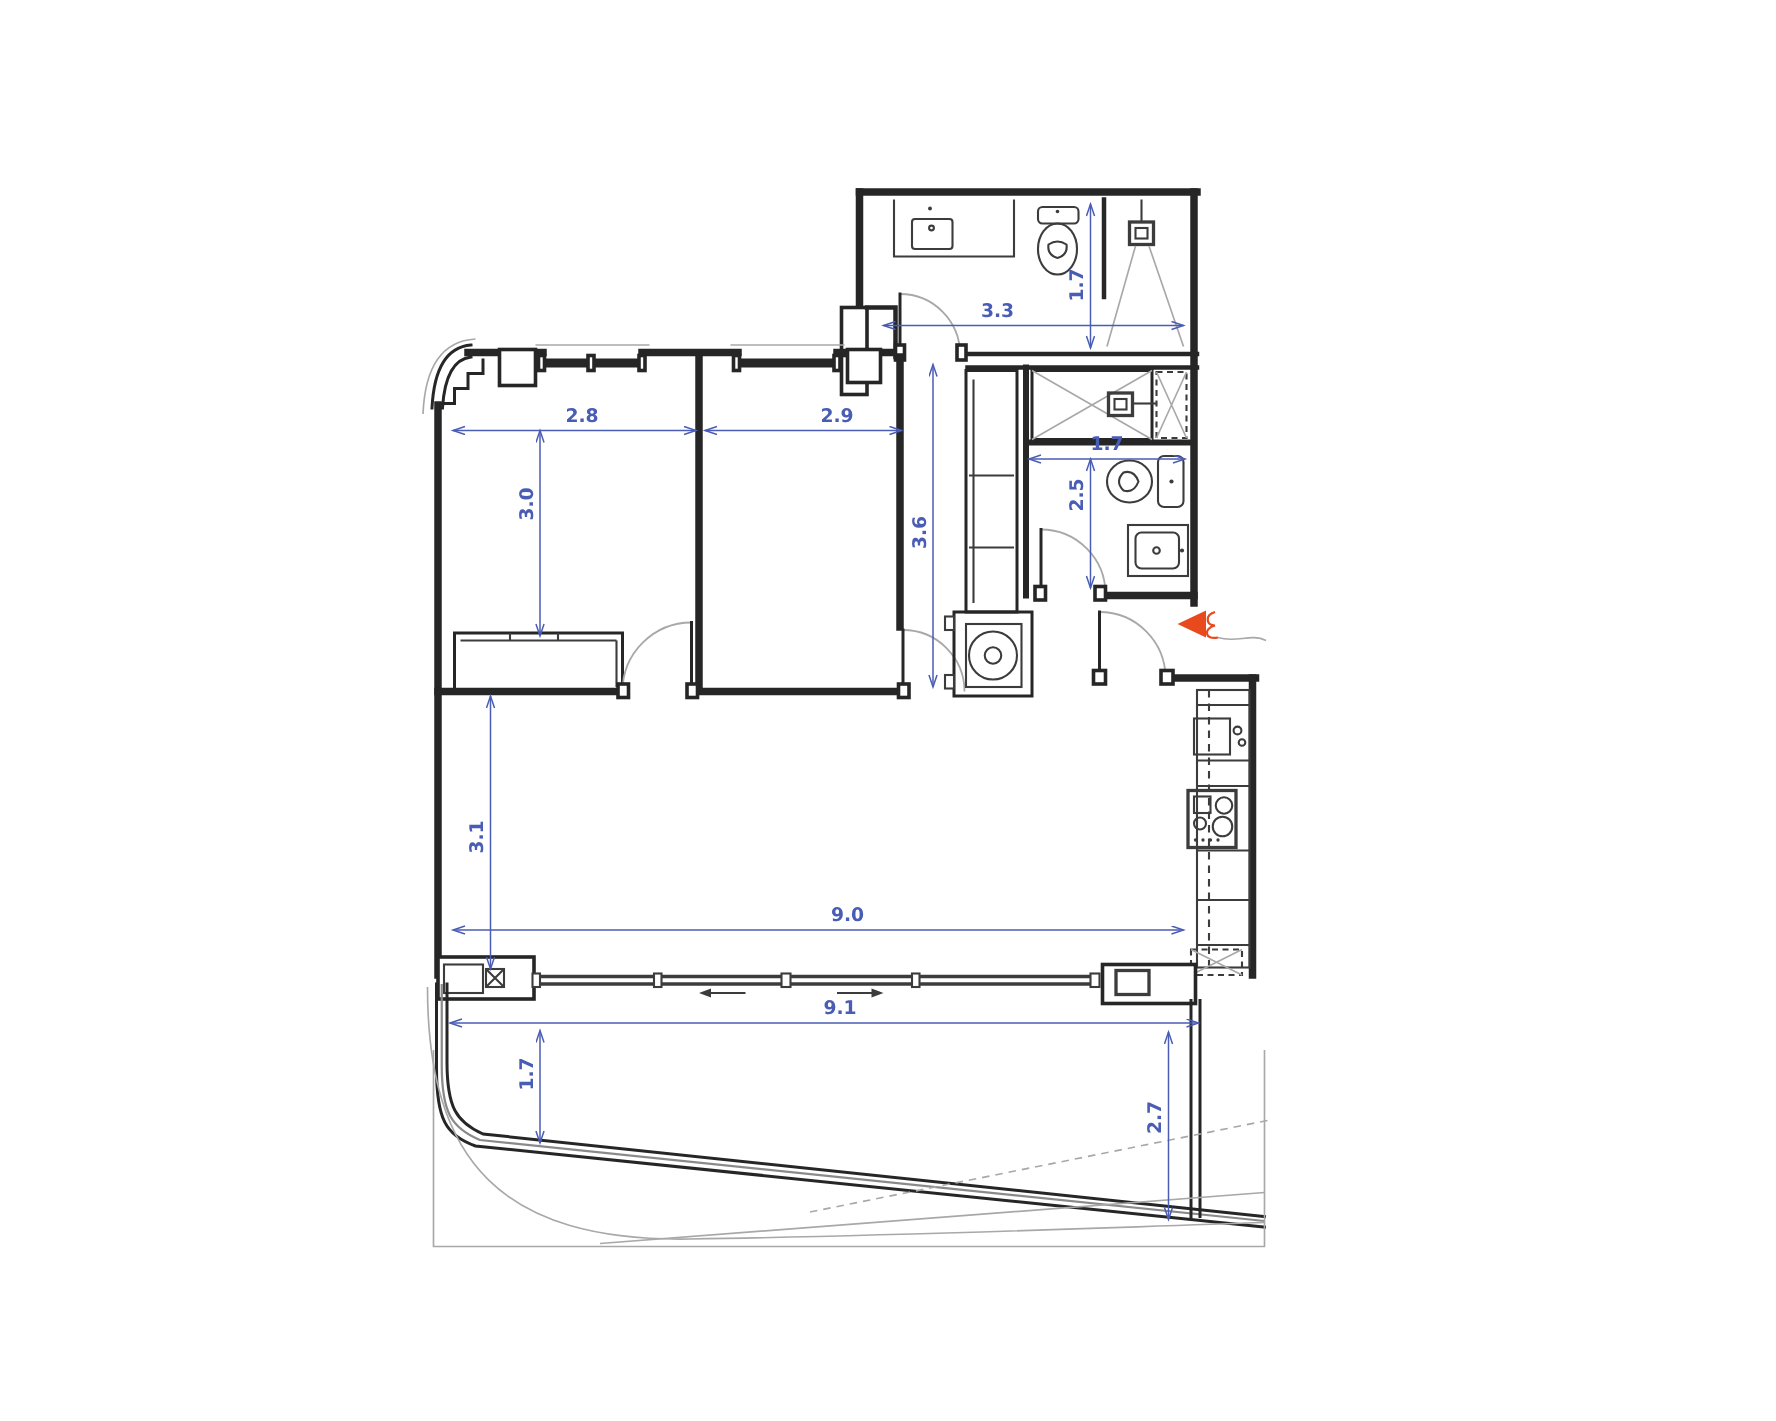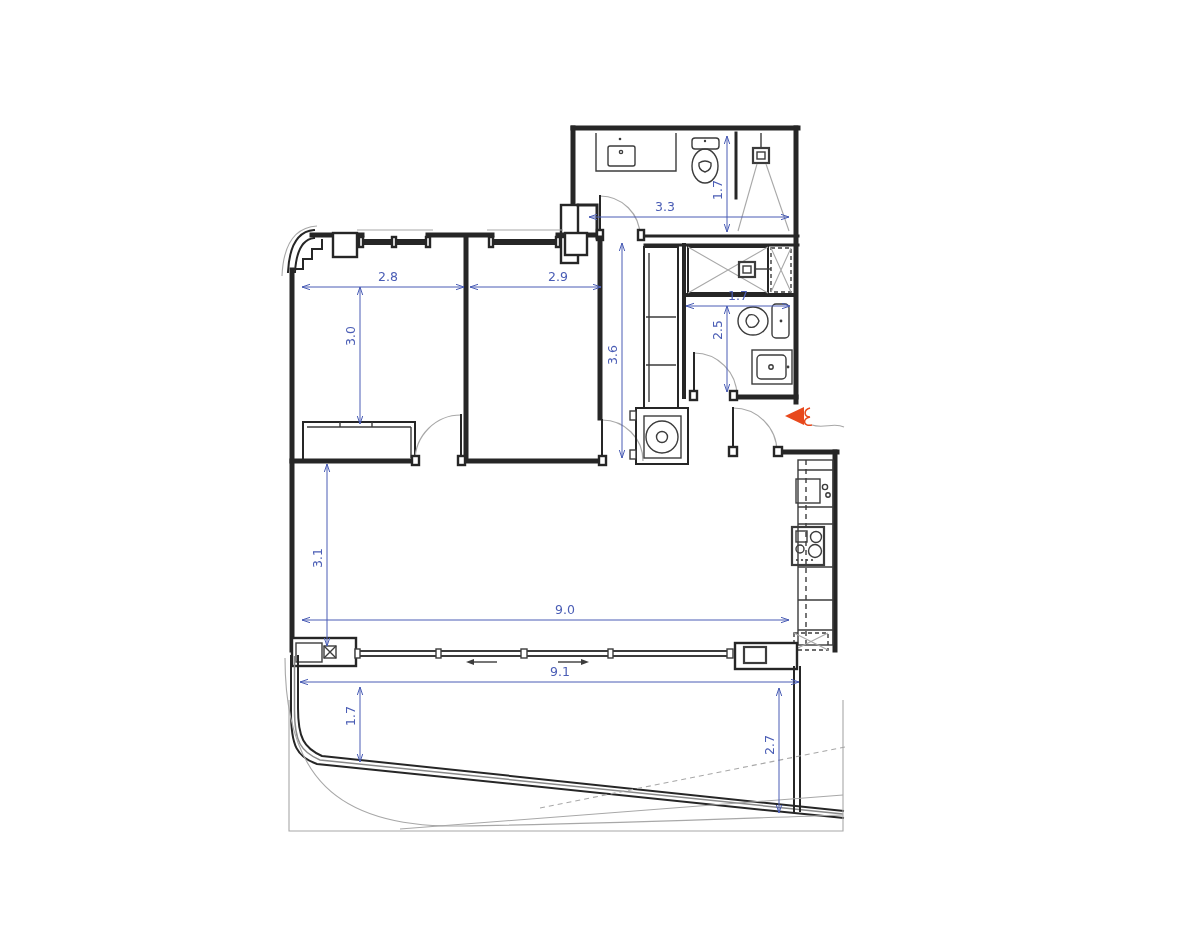--- a/index.html
+++ b/index.html
@@ -1,17 +1,17 @@
 <!DOCTYPE html>
 <html style="--wall: #262626; --fixture: #3c3c3c; --light: #a8a8a8; --dimension: #4a5db5; --entrance: #e8491d; --background: #ffffff;"><head>
 <meta charset="utf-8">
 <style>
   html,body{margin:0;padding:0;background:var(--background,#fff);width:1184px;height:947px;overflow:hidden;
             font-family:"DejaVu Sans",sans-serif;}
-  .canvas{position:relative;width:1184px;height:849px;background:var(--background,#fff);}
+  .canvas{position:relative;width:1184px;height:849px;background:var(--background,#fff);font-weight:bold;}
   svg{display:block}
   
   .w5{stroke:var(--wall);stroke-width:5;fill:none;stroke-linecap:square}
   .w4{stroke:var(--wall);stroke-width:4;fill:none;stroke-linecap:square}
   .w3{stroke:var(--wall);stroke-width:3;fill:none;stroke-linecap:square}
   .w2{stroke:var(--wall);stroke-width:2;fill:none;stroke-linecap:square}
   .w2r{stroke:var(--wall);stroke-width:2.4;fill:#fff}
   
   .f{stroke:var(--fixture);stroke-width:1.4;fill:none}
   .f2{stroke:var(--fixture);stroke-width:2.2;fill:none}

